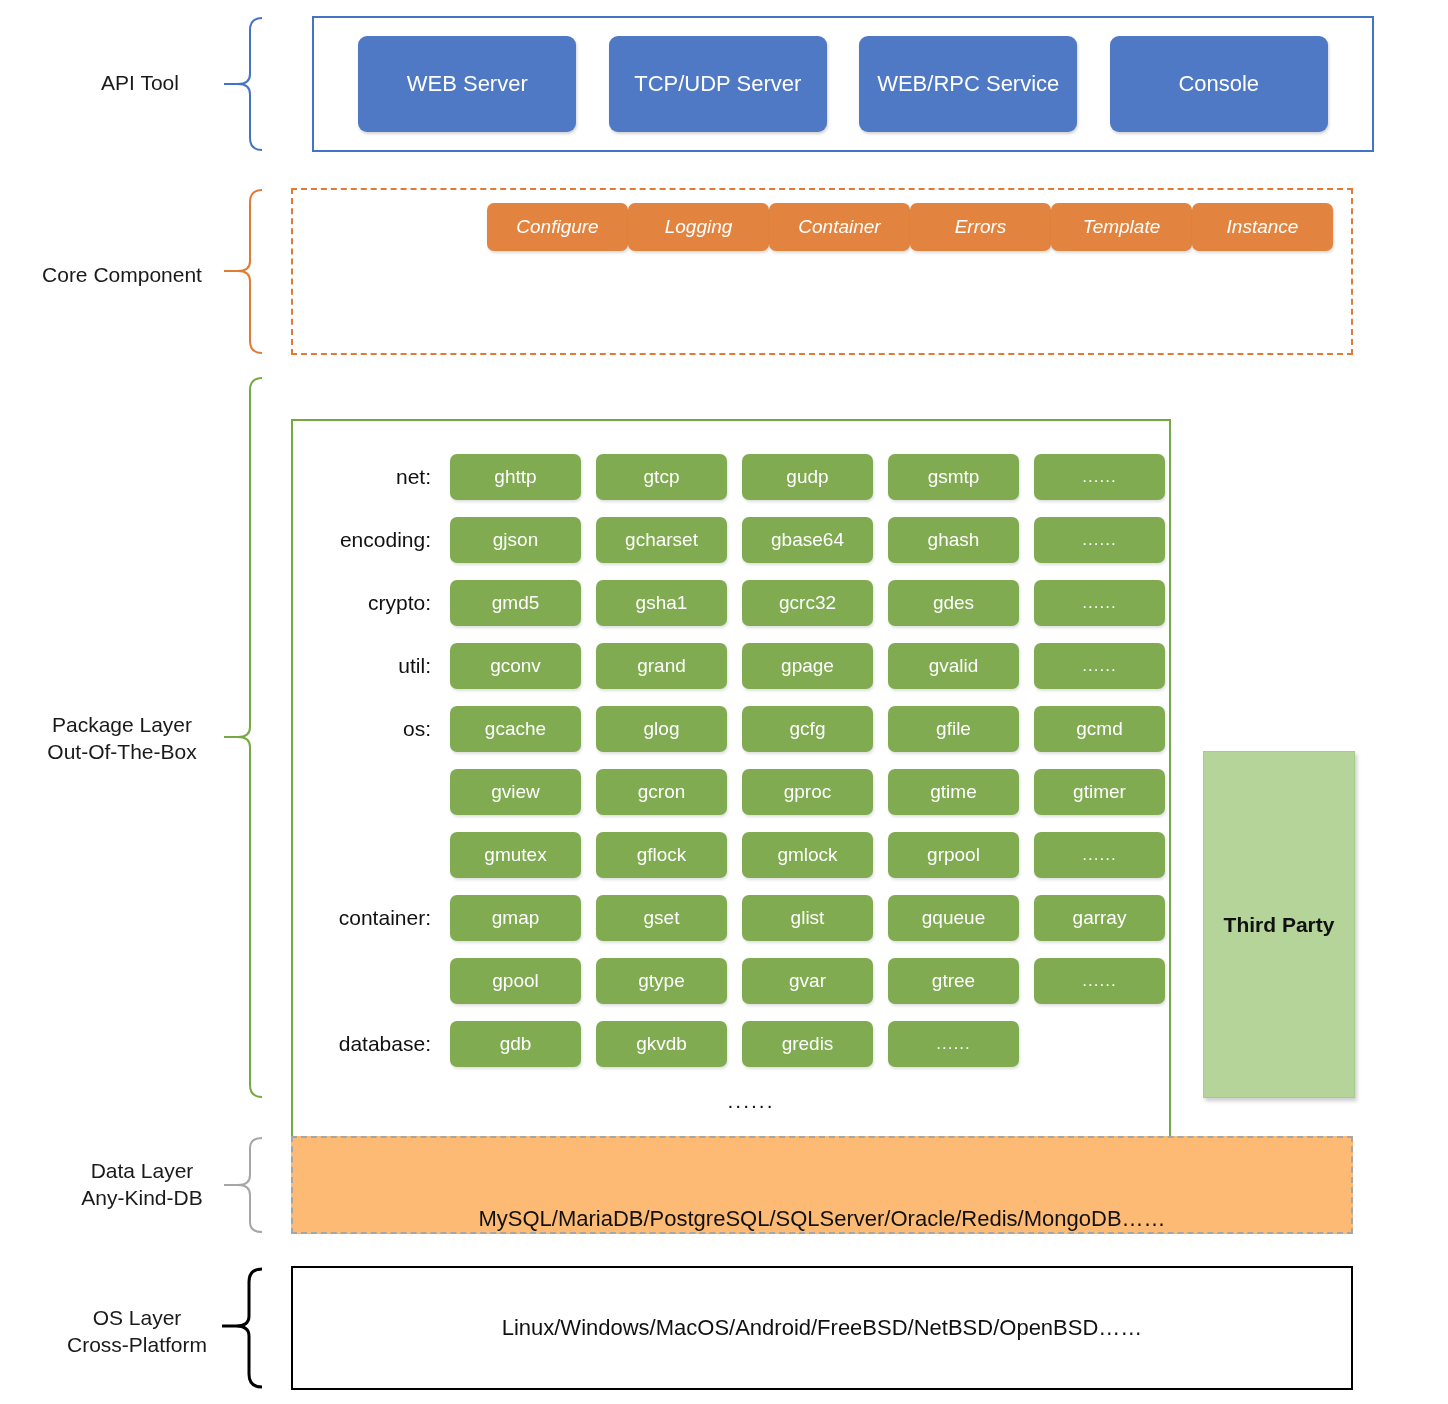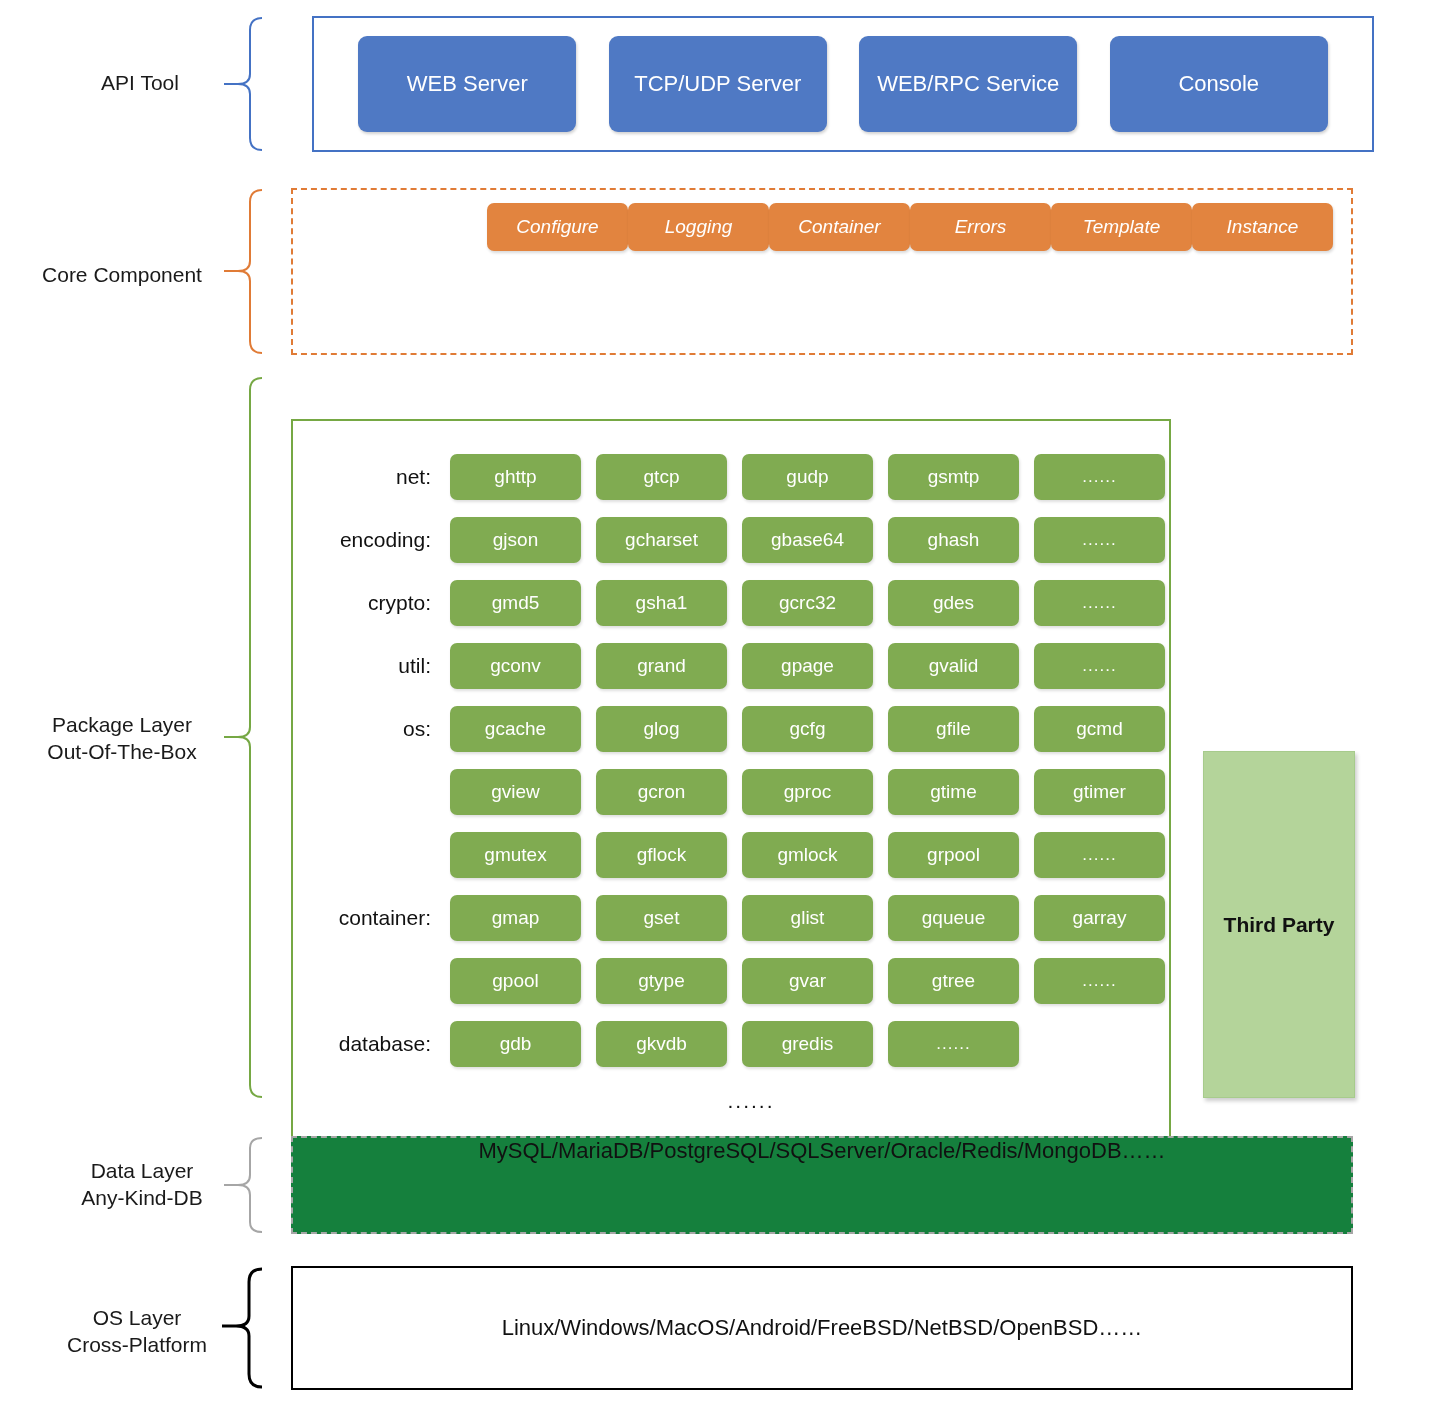--- a/index.html
+++ b/index.html
@@ -192,24 +192,24 @@
   }
 
   
   .data-container {
     position: absolute;
     left: 291px;
     top: 1136px;
     width: 1062px;
     height: 98px;
     border: 2px dashed #a6a6a6;
-    background: #15803d;
-    box-sizing: border-box;
-    display: flex;
-    align-items: flex-start;
+    background: #fdba74;
+    box-sizing: border-box;
+    display: flex;
+    align-items: flex-end;
     justify-content: center;
     font-size: 22px;
     color: #111;
   }
 
   
   .os-container {
     position: absolute;
     left: 291px;
     top: 1266px;

